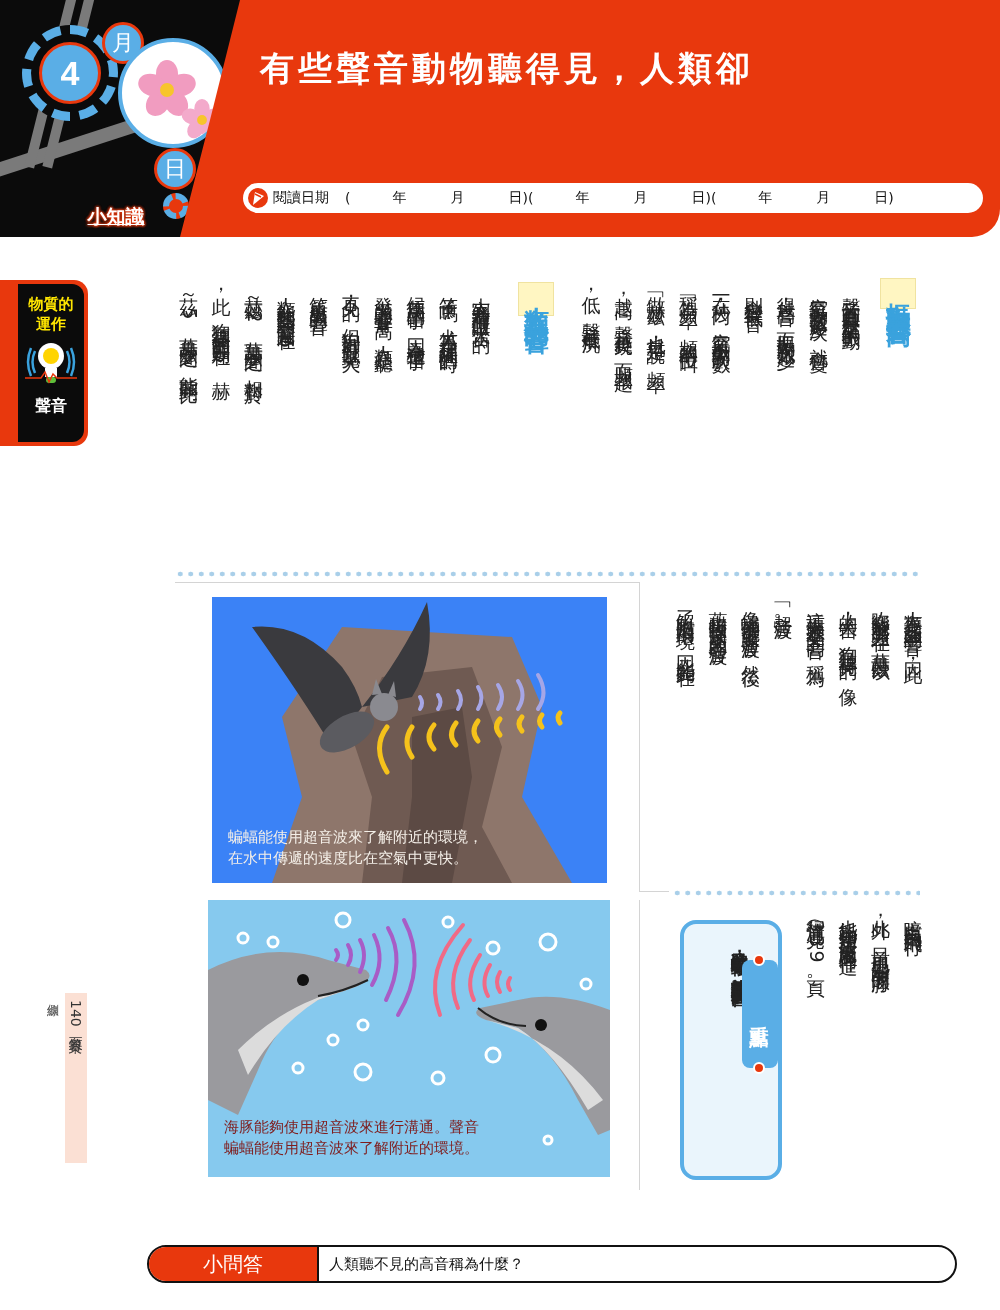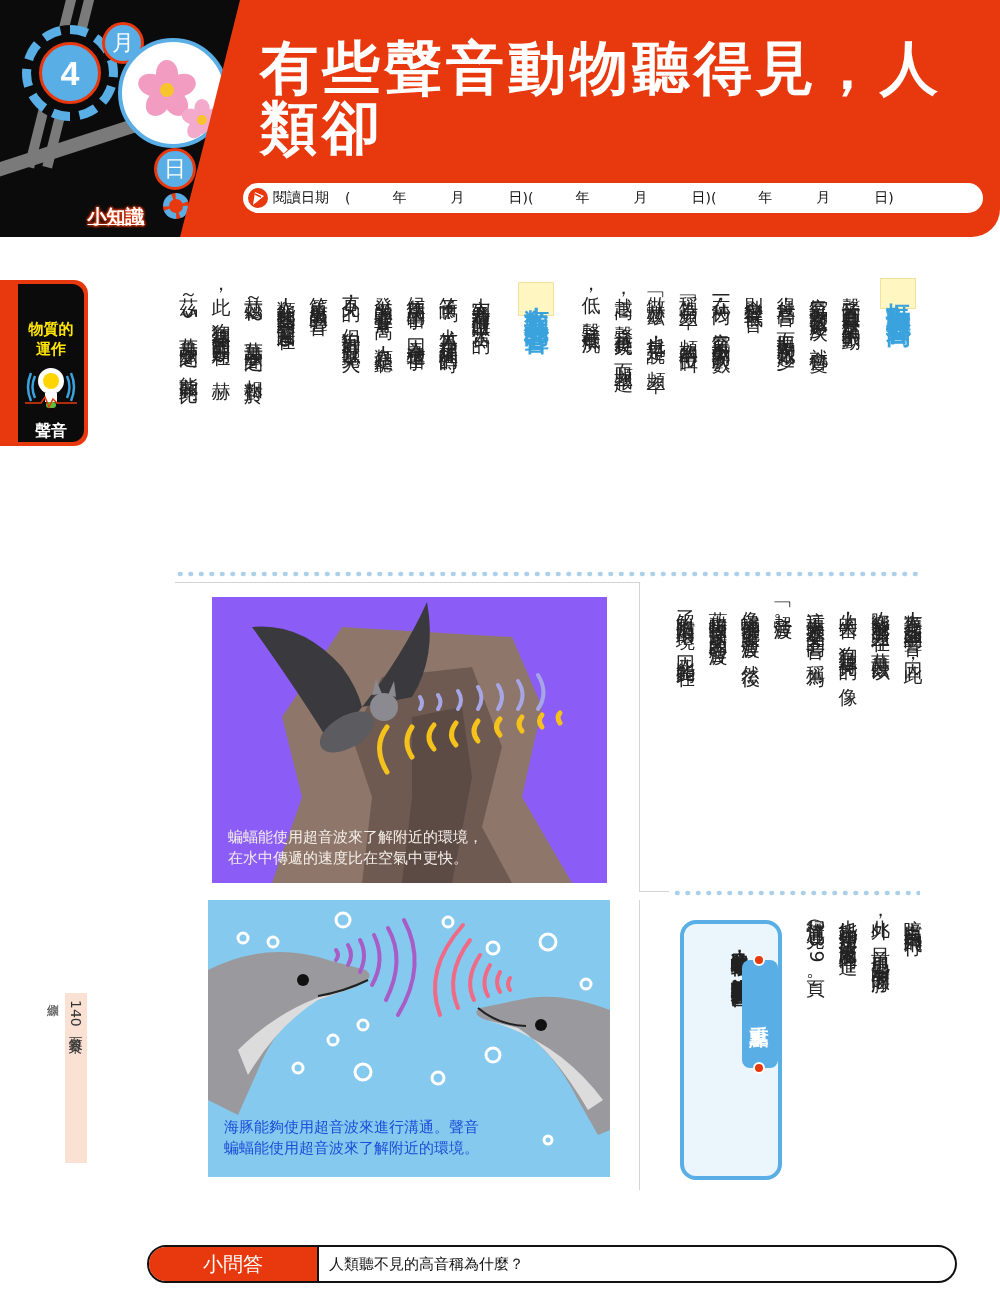--- a/index.html
+++ b/index.html
@@ -23,50 +23,50 @@
                    background: #fff; border: 4px solid #5aaee6; overflow: hidden; }
   .gear-day { left: 62px; top: 112px; width: 120px; height: 120px; border: 10px dashed #e8380d; background: #5aaee6; }
   .gear-day-inner { position: absolute; left: 0; top: 0; width: 100%; height: 100%; display: flex; align-items: center; justify-content: center;
                     color: #111; font-weight: bold; font-size: 40px; font-family: "Liberation Sans", sans-serif; padding-bottom: 14px; }
   .trivia-label { position: absolute; left: 76px; top: 204px; width: 80px; text-align: center; color: #fff;
                   font-weight: bold; font-size: 19px; text-shadow: 0 0 3px #e8380d, 0 0 3px #e8380d, 0 0 3px #e8380d; text-decoration: underline; }
   .small-gear { position: absolute; left: 163px; top: 193px; width: 26px; height: 26px; border-radius: 50%;
                 border: 6px dashed #5aaee6; background: #e8380d; }
 
   .title { position: absolute; left: 260px; top: 38px; width: 720px; color: #fff; font-weight: bold;
-           font-size: 58px; line-height: 60px; letter-spacing: 4px; }
+           font-size: 34px; line-height: 60px; letter-spacing: 4px; }
   .date-bar { position: absolute; left: 243px; top: 183px; width: 740px; height: 30px; background: #fff; border-radius: 15px;
               display: flex; align-items: center; font-size: 14px; color: #111; }
   .date-icon { width: 22px; height: 22px; margin-left: 4px; margin-right: 4px; }
   .date-label { margin-right: 16px; }
   .date-slot { display: flex; align-items: center; }
   .date-slot span { display: inline-block; }
 
   
   .side-tab { position: absolute; left: 0; top: 280px; width: 88px; height: 166px; background: #e8380d; border-radius: 0 14px 14px 0; }
   .side-tab-inner { position: absolute; left: 18px; top: 4px; width: 66px; height: 158px; background: #0b0b0b; border-radius: 0 12px 12px 0;
-                    display: flex; flex-direction: column; align-items: center; justify-content: flex-end; }
+                    display: flex; flex-direction: column; align-items: center; }
   .side-cat { color: #ffe600; font-weight: bold; font-size: 15px; line-height: 20px; text-align: center; margin-top: 10px; }
   .side-topic { color: #fff; font-weight: bold; font-size: 16px; margin-top: 6px; }
 
   
   .vtext { position: absolute; writing-mode: vertical-rl; font-size: 19px; line-height: 32.5px; letter-spacing: 3.2px; color: #222; }
   .heading-box { position: absolute; writing-mode: vertical-rl; background: #fff6c2; color: #3aa2dd; font-weight: bold;
                  font-size: 25px; letter-spacing: 3px; padding: 4px 2px; line-height: 30px; border: 1px solid #f0e3a0; }
 
   .dots { position: absolute; height: 6px; background-image: radial-gradient(circle, #a9cfe9 2.3px, transparent 2.6px);
           background-size: 10.5px 6px; background-repeat: repeat-x; }
   .rule { position: absolute; background: #d4d4d4; }
 
   
-  .ill-bat { position: absolute; left: 212px; top: 597px; width: 395px; height: 286px; background: #8b5cf6; overflow: hidden; }
+  .ill-bat { position: absolute; left: 212px; top: 597px; width: 395px; height: 286px; background: #3b82f6; overflow: hidden; }
   .ill-dolphin { position: absolute; left: 208px; top: 900px; width: 402px; height: 277px; background: #86c9ee; overflow: hidden; }
   .caption { position: absolute; left: 16px; font-size: 15px; line-height: 21px; }
   .caption-bat { color: #f4efe8; bottom: 14px; }
-  .caption-dolphin { color: #1d4ed8; bottom: 18px; }
+  .caption-dolphin { color: #7f1d1d; bottom: 18px; }
 
   
   .key-box { position: absolute; left: 680px; top: 920px; width: 102px; height: 260px; border: 4px solid #5aaee6; border-radius: 16px;
              background: #eaf5fc; }
   .key-text { position: absolute; right: 26px; top: 14px; writing-mode: vertical-rl; font-size: 17px; line-height: 24px; letter-spacing: 1px; color: #222; font-weight: bold; }
   .key-tab { position: absolute; left: 742px; top: 960px; width: 36px; height: 108px; background: #5aaee6; border-radius: 8px;
              writing-mode: vertical-rl; color: #fff; font-weight: bold; font-size: 19px; display: flex; align-items: center; justify-content: center; letter-spacing: 4px; }
   .key-dot { position: absolute; width: 12px; height: 12px; border-radius: 50%; background: #e8380d; border: 2px solid #fff; }
 
   

